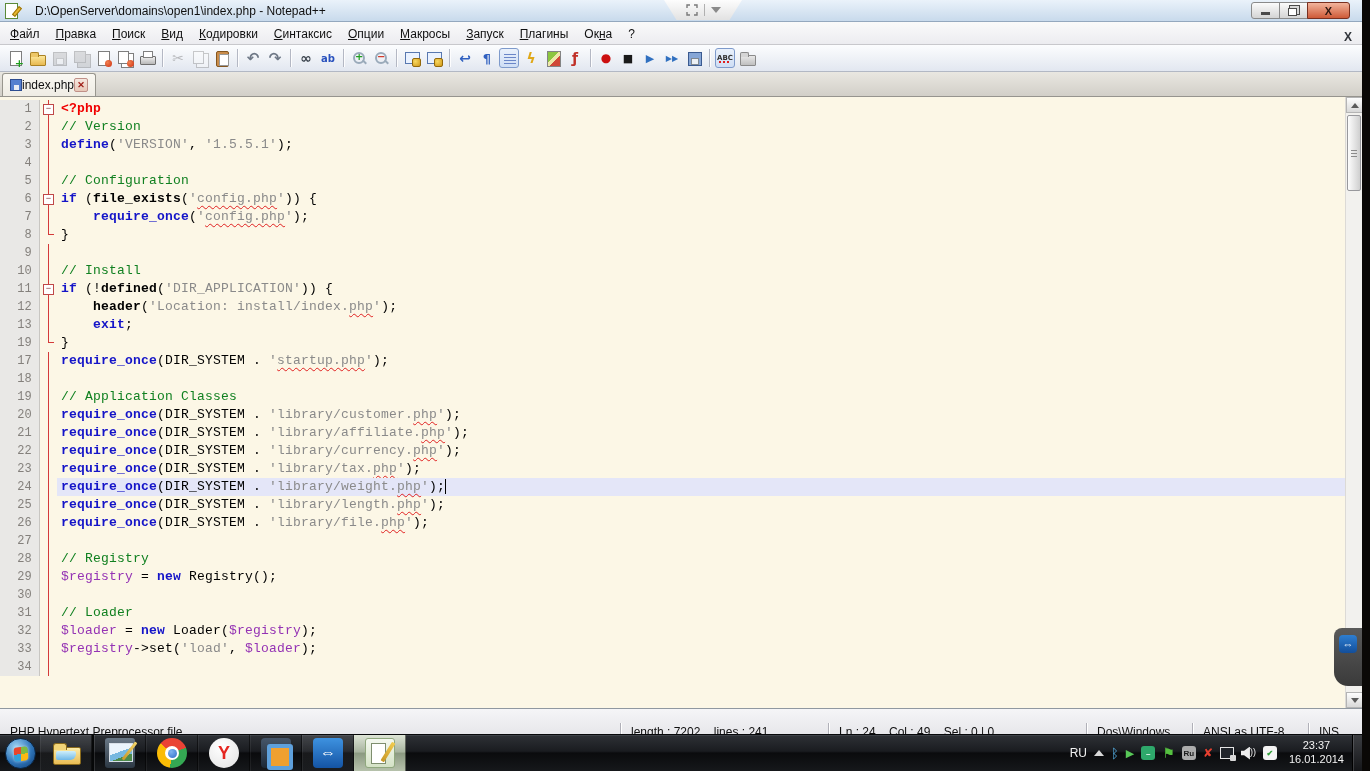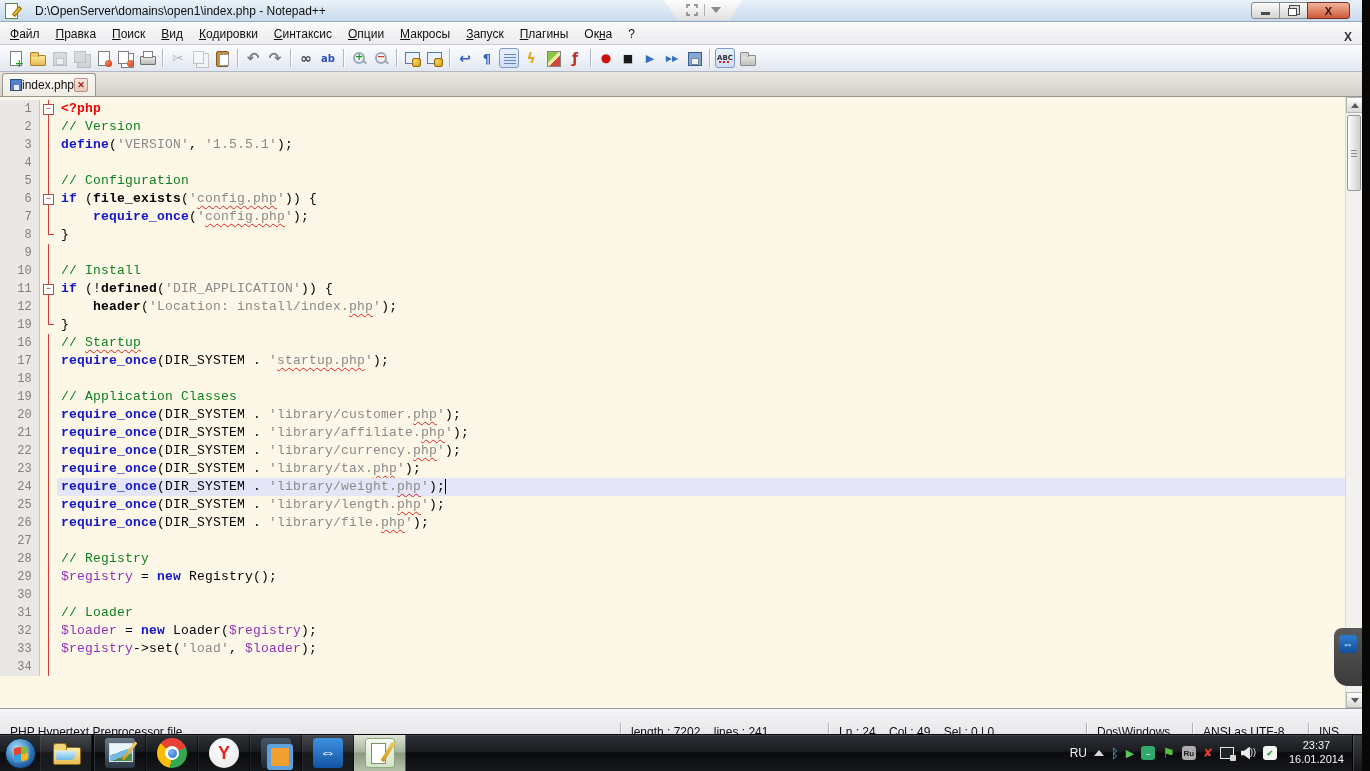--- a/index.html
+++ b/index.html
@@ -337,22 +337,22 @@
           <div class="row"><span class="num">3</span><span class="fold line"></span><span class="code"><span class="tk-k">define</span><span class="tk-p">(</span><span class="tk-s">'VERSION'</span><span class="tk-p">, </span><span class="tk-s">'1.5.5.1'</span><span class="tk-p">);</span></span></div>
           <div class="row"><span class="num">4</span><span class="fold line"></span><span class="code"></span></div>
           <div class="row"><span class="num">5</span><span class="fold line"></span><span class="code"><span class="tk-c">// Configuration</span></span></div>
           <div class="row"><span class="num">6</span><span class="fold box"><span class="fbox">−</span></span><span class="code"><span class="tk-k">if</span><span class="tk-p"> (</span><span class="tk-f">file_exists</span><span class="tk-p">(</span><span class="tk-s">'</span><span class="tk-w">config.php</span><span class="tk-s">'</span><span class="tk-p">)) {</span></span></div>
           <div class="row"><span class="num">7</span><span class="fold line"></span><span class="code"><span class="tk-p">    </span><span class="tk-k">require_once</span><span class="tk-p">(</span><span class="tk-s">'</span><span class="tk-w">config.php</span><span class="tk-s">'</span><span class="tk-p">);</span></span></div>
           <div class="row"><span class="num">8</span><span class="fold corner"></span><span class="code"><span class="tk-p">}</span></span></div>
           <div class="row"><span class="num">9</span><span class="fold line"></span><span class="code"></span></div>
           <div class="row"><span class="num">10</span><span class="fold line"></span><span class="code"><span class="tk-c">// Install</span></span></div>
           <div class="row"><span class="num">11</span><span class="fold box"><span class="fbox">−</span></span><span class="code"><span class="tk-k">if</span><span class="tk-p"> (!</span><span class="tk-f">defined</span><span class="tk-p">(</span><span class="tk-s">'DIR_APPLICATION'</span><span class="tk-p">)) {</span></span></div>
           <div class="row"><span class="num">12</span><span class="fold line"></span><span class="code"><span class="tk-p">    </span><span class="tk-f">header</span><span class="tk-p">(</span><span class="tk-s">'Location: install/index.</span><span class="tk-w">php</span><span class="tk-s">'</span><span class="tk-p">);</span></span></div>
+          <div class="row"><span class="num">13</span><span class="fold line"></span><span class="code"><span class="tk-p">    </span><span class="tk-k">exit</span><span class="tk-p">;</span></span></div>
           <div class="row"><span class="num">19</span><span class="fold corner"></span><span class="code"><span class="tk-p">}</span></span></div>
-          <div class="row"><span class="num">16</span><span class="fold line"></span><span class="code"><span class="tk-c">// </span><span class="tk-cw">Startup</span></span></div>
           <div class="row"><span class="num">17</span><span class="fold line"></span><span class="code"><span class="tk-k">require_once</span><span class="tk-p">(DIR_SYSTEM . </span><span class="tk-s">'</span><span class="tk-w">startup.php</span><span class="tk-s">'</span><span class="tk-p">);</span></span></div>
           <div class="row"><span class="num">18</span><span class="fold line"></span><span class="code"></span></div>
           <div class="row"><span class="num">19</span><span class="fold line"></span><span class="code"><span class="tk-c">// Application Classes</span></span></div>
           <div class="row"><span class="num">20</span><span class="fold line"></span><span class="code"><span class="tk-k">require_once</span><span class="tk-p">(DIR_SYSTEM . </span><span class="tk-s">'library/customer.</span><span class="tk-w">php</span><span class="tk-s">'</span><span class="tk-p">);</span></span></div>
           <div class="row"><span class="num">21</span><span class="fold line"></span><span class="code"><span class="tk-k">require_once</span><span class="tk-p">(DIR_SYSTEM . </span><span class="tk-s">'library/affiliate.</span><span class="tk-w">php</span><span class="tk-s">'</span><span class="tk-p">);</span></span></div>
           <div class="row"><span class="num">22</span><span class="fold line"></span><span class="code"><span class="tk-k">require_once</span><span class="tk-p">(DIR_SYSTEM . </span><span class="tk-s">'library/currency.</span><span class="tk-w">php</span><span class="tk-s">'</span><span class="tk-p">);</span></span></div>
           <div class="row"><span class="num">23</span><span class="fold line"></span><span class="code"><span class="tk-k">require_once</span><span class="tk-p">(DIR_SYSTEM . </span><span class="tk-s">'library/tax.</span><span class="tk-w">php</span><span class="tk-s">'</span><span class="tk-p">);</span></span></div>
           <div class="row cur"><span class="num">24</span><span class="fold line"></span><span class="code"><span class="tk-k">require_once</span><span class="tk-p">(DIR_SYSTEM . </span><span class="tk-s">'library/weight.</span><span class="tk-w">php</span><span class="tk-s">'</span><span class="tk-p">);</span><span class="caret"></span></span></div>
           <div class="row"><span class="num">25</span><span class="fold line"></span><span class="code"><span class="tk-k">require_once</span><span class="tk-p">(DIR_SYSTEM . </span><span class="tk-s">'library/length.</span><span class="tk-w">php</span><span class="tk-s">'</span><span class="tk-p">);</span></span></div>
           <div class="row"><span class="num">26</span><span class="fold line"></span><span class="code"><span class="tk-k">require_once</span><span class="tk-p">(DIR_SYSTEM . </span><span class="tk-s">'library/file.</span><span class="tk-w">php</span><span class="tk-s">'</span><span class="tk-p">);</span></span></div>

